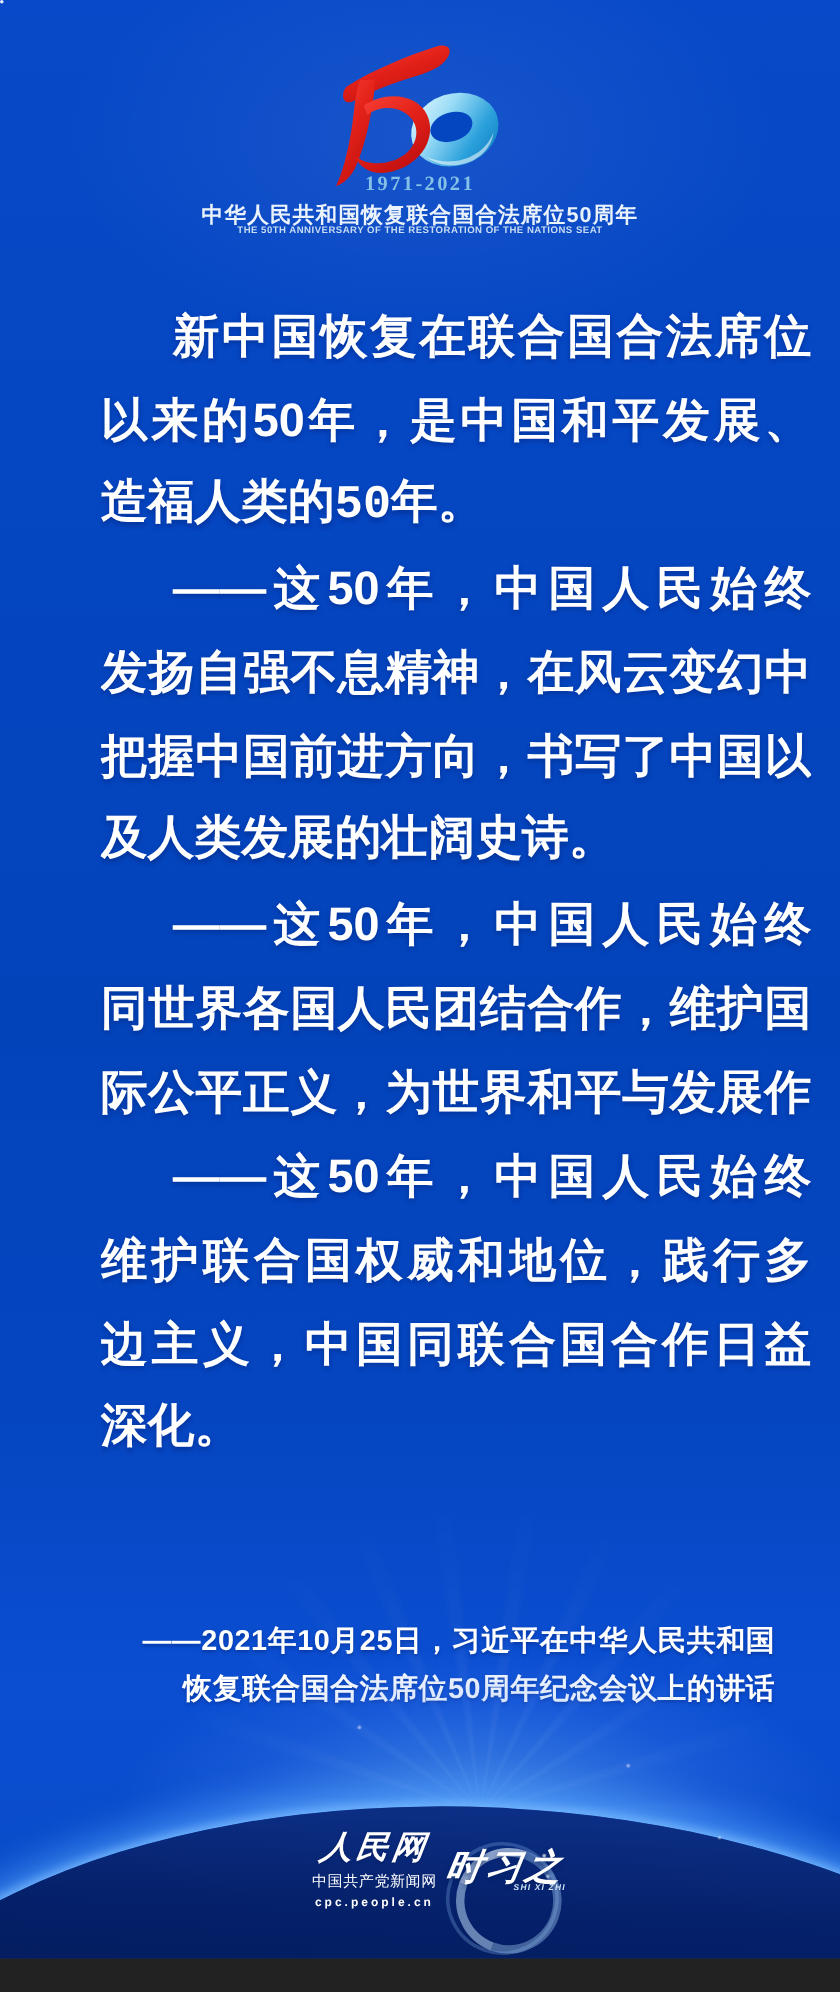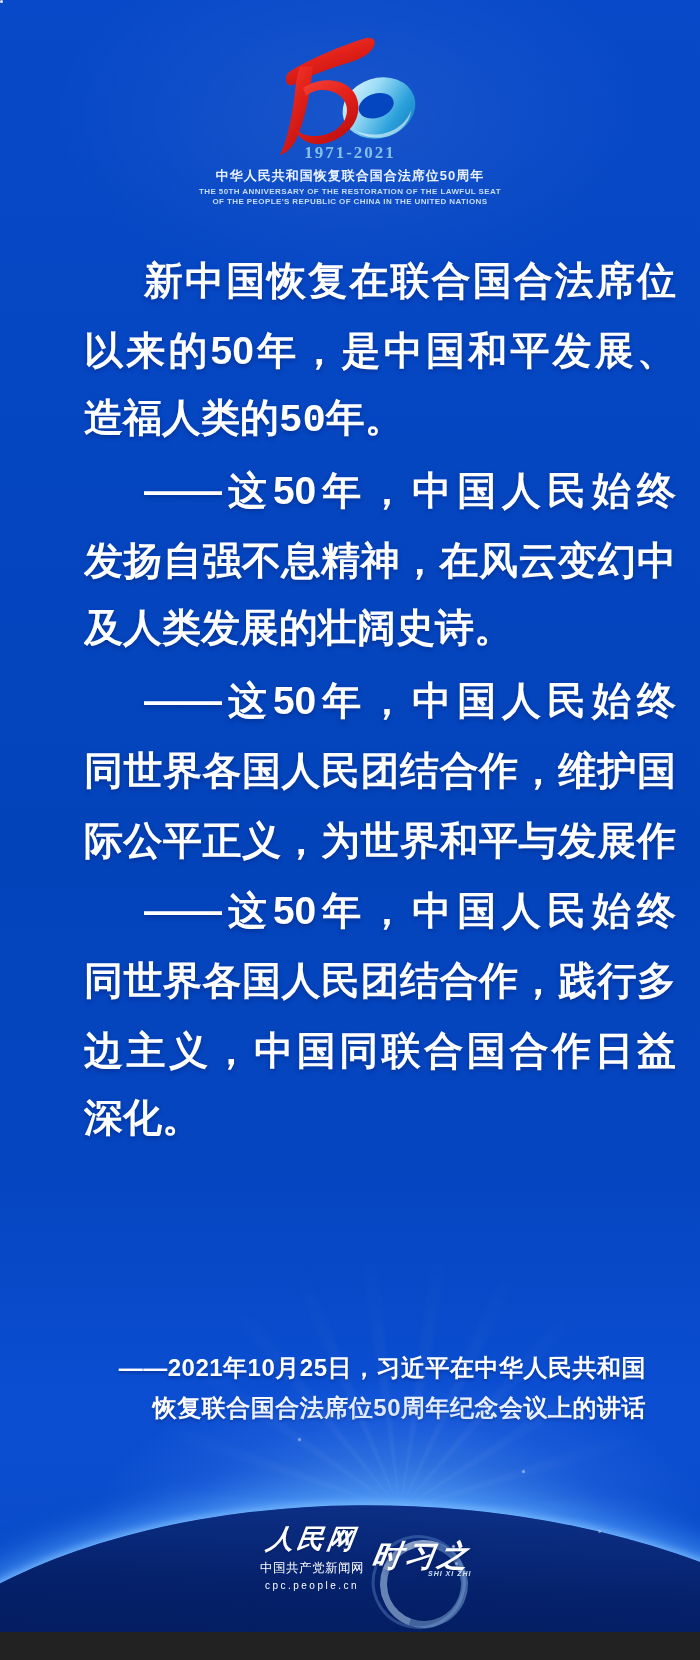--- a/index.html
+++ b/index.html
@@ -10,21 +10,21 @@
     padding-left:14px;
   }
   
   .top-glow{position:absolute;left:0;top:0;width:700px;height:430px;
     background:radial-gradient(ellipse 430px 250px at 350px 115px, rgba(255,255,255,.07), rgba(255,255,255,0) 70%);}
   
   .logo-wrap{position:absolute;left:255px;top:26px;width:190px;height:132px;}
   .years{position:absolute;left:0;top:143px;width:700px;text-align:center;
     font-family:"Liberation Serif",serif;font-weight:700;font-size:17px;letter-spacing:2px;color:#84c0e8;}
   .title-cn{position:absolute;left:0;top:167px;width:700px;text-align:center;
-    font-size:13px;font-weight:700;letter-spacing:1px;color:#eaf3fc;}
+    font-size:18px;font-weight:700;letter-spacing:1px;color:#eaf3fc;}
   .title-en{position:absolute;left:0;top:187px;width:700px;text-align:center;
     font-size:8px;line-height:10px;font-weight:700;letter-spacing:.4px;color:#c6dcf3;}
   
   .quote{position:absolute;left:56px;top:246px;width:592px;color:#fff;font-weight:700;
     text-shadow:0 2px 4px rgba(2,22,92,.4);margin-left:28px;}
   .qline{font-size:39px;line-height:70px;text-align:justify;text-align-last:justify;
     text-justify:inter-character;overflow:hidden;}
   .qline.pfirst{text-indent:60px;}
   .qline.plast{text-align-last:left;font-family:Liberation Mono, monospace;}
   
@@ -47,21 +47,21 @@
   .sparkles{position:absolute;left:0;top:0;width:3px;height:3px;border-radius:50%;z-index:3;
     background:rgba(255,255,255,.9);
     box-shadow:452px 1545px 1px rgba(255,255,255,.8), 455px 1562px 1px rgba(255,255,255,.7),
       298px 1438px 1px rgba(255,255,255,.5), 522px 1470px 1px rgba(255,255,255,.5),
       362px 1414px 1px rgba(255,255,255,.45), 598px 1530px 1px rgba(255,255,255,.4);}
   
   .people{position:absolute;left:252px;top:1521px;width:120px;z-index:4;text-align:center;color:#fff;}
   .people-script{font-size:27px;font-weight:700;font-style:italic;letter-spacing:3px;
     transform:skewX(-8deg);text-shadow:0 1px 2px rgba(0,20,70,.5);}
   .people-site{font-size:12.5px;font-weight:400;letter-spacing:.5px;margin-top:3px;white-space:nowrap;}
-  .people-url{font-size:10px;font-weight:400;letter-spacing:2.5px;margin-top:3px;}
+  .people-url{font-size:10px;font-weight:700;letter-spacing:2.5px;margin-top:3px;}
   .sxz{position:absolute;left:370px;top:1524px;width:115px;height:115px;z-index:4;color:#fff;}
   .sxz-ring{position:absolute;left:10px;top:16px;width:74px;height:74px;border-radius:50%;
     border:7px solid rgba(170,212,250,.38);border-top-color:rgba(225,242,255,.6);
     border-left-color:rgba(200,230,255,.5);transform:rotate(-25deg);}
   .sxz-ring::after{content:"";position:absolute;left:-14px;top:-14px;width:88px;height:88px;
     border-radius:50%;border:3px solid rgba(150,200,250,.25);}
   .sxz-text{position:absolute;left:2px;top:12px;font-size:30px;font-weight:900;font-style:italic;
     letter-spacing:3px;transform:skewX(-9deg);text-shadow:0 2px 4px rgba(0,25,90,.55);white-space:nowrap;}
   .sxz-pinyin{position:absolute;left:58px;top:46px;font-size:7px;font-weight:700;font-style:italic;
     letter-spacing:1px;color:#cfe4f8;}
@@ -98,43 +98,43 @@
       <g>
         <path d="M34,46 C56,32 86,20 108,13 C116,10 122,13 119,20 C116,27 108,32 96,36 C72,43 52,51 40,58 C31,63 28,52 34,46 Z" fill="url(#redGrad)"></path>
         <path d="M58,40 C56,62 51,92 41,114 C37,122 30,128 25,129 C31,117 37,94 40,66 C41,55 43,46 45,41 Z" fill="url(#redGrad)"></path>
         <path d="M48,62 C68,49 93,53 101,70 C109,88 97,110 72,117 C56,121 44,114 41,104 C48,110 60,112 72,108 C88,103 96,88 90,76 C83,63 63,60 51,70 Z" fill="url(#redGrad)"></path>
       </g>
     </svg>
   </div>
   <div class="years">1971-2021</div>
   <div class="title-cn">中华人民共和国恢复联合国合法席位50周年</div>
   <div class="title-en">
-    <div>THE 50TH ANNIVERSARY OF THE RESTORATION OF THE LAWFUL SEAT</div>
-    <div>OF THE PEOPLE'S REPUBLIC OF CHINA IN THE UNITED NATIONS</div>
+    <div>THE 50TH ANNIVERSARY OF THE RESTORATION OF THE NATIONS SEAT</div>
   </div>
 
   <div class="quote">
       <div>
         <div class="qline pfirst">新中国恢复在联合国合法席位</div>
         <div class="qline">以来的50年，是中国和平发展、</div>
         <div class="qline plast">造福人类的50年。</div>
       </div>
       <div>
         <div class="qline pfirst">——这50年，中国人民始终</div>
         <div class="qline">发扬自强不息精神，在风云变幻中</div>
+        <div class="qline">把握中国前进方向，书写了中国以</div>
         <div class="qline plast">及人类发展的壮阔史诗。</div>
       </div>
       <div>
         <div class="qline pfirst">——这50年，中国人民始终</div>
         <div class="qline">同世界各国人民团结合作，维护国</div>
         <div class="qline">际公平正义，为世界和平与发展作</div>
       </div>
       <div>
         <div class="qline pfirst">——这50年，中国人民始终</div>
-        <div class="qline">同世界各国人民团结合作，践行多</div>
+        <div class="qline">维护联合国权威和地位，践行多</div>
         <div class="qline">边主义，中国同联合国合作日益</div>
         <div class="qline plast">深化。</div>
       </div>
     </div>
 
   <div class="attribution">
     <div>——2021年10月25日，习近平在中华人民共和国</div>
     <div>恢复联合国合法席位50周年纪念会议上的讲话</div>
   </div>
 

